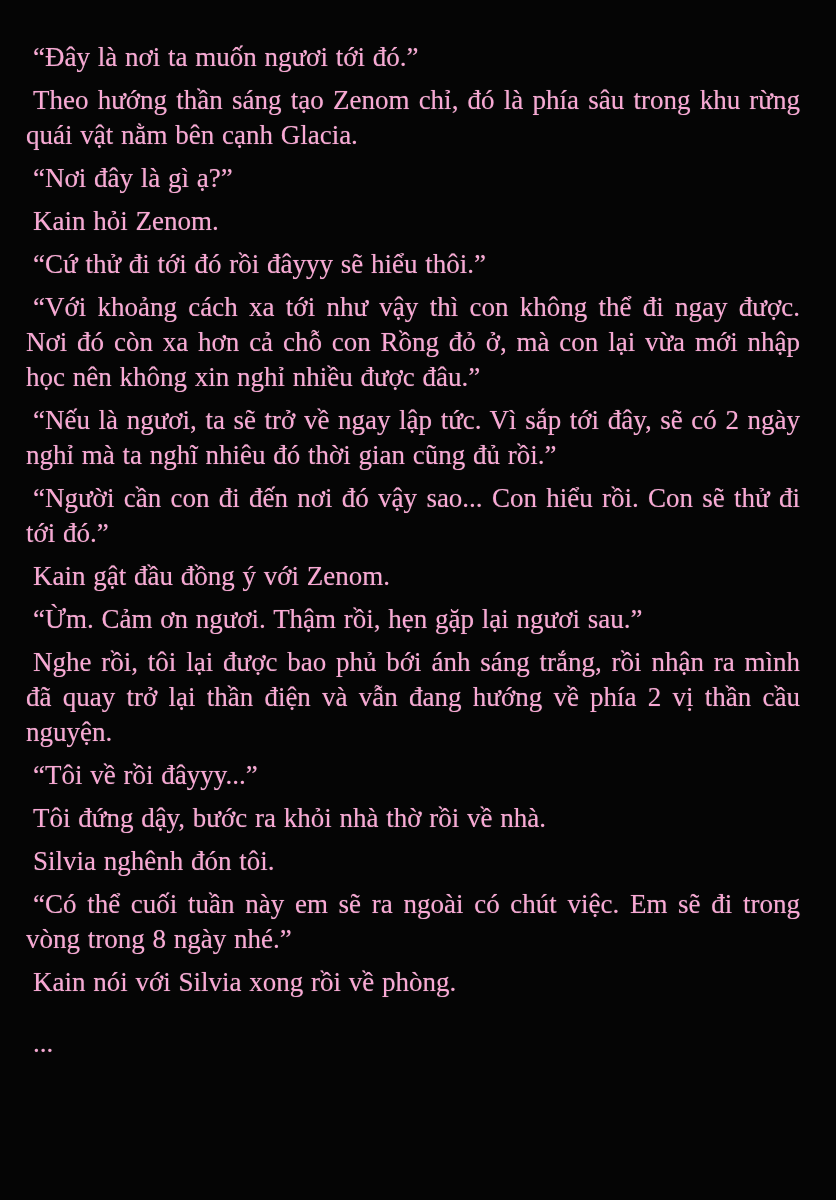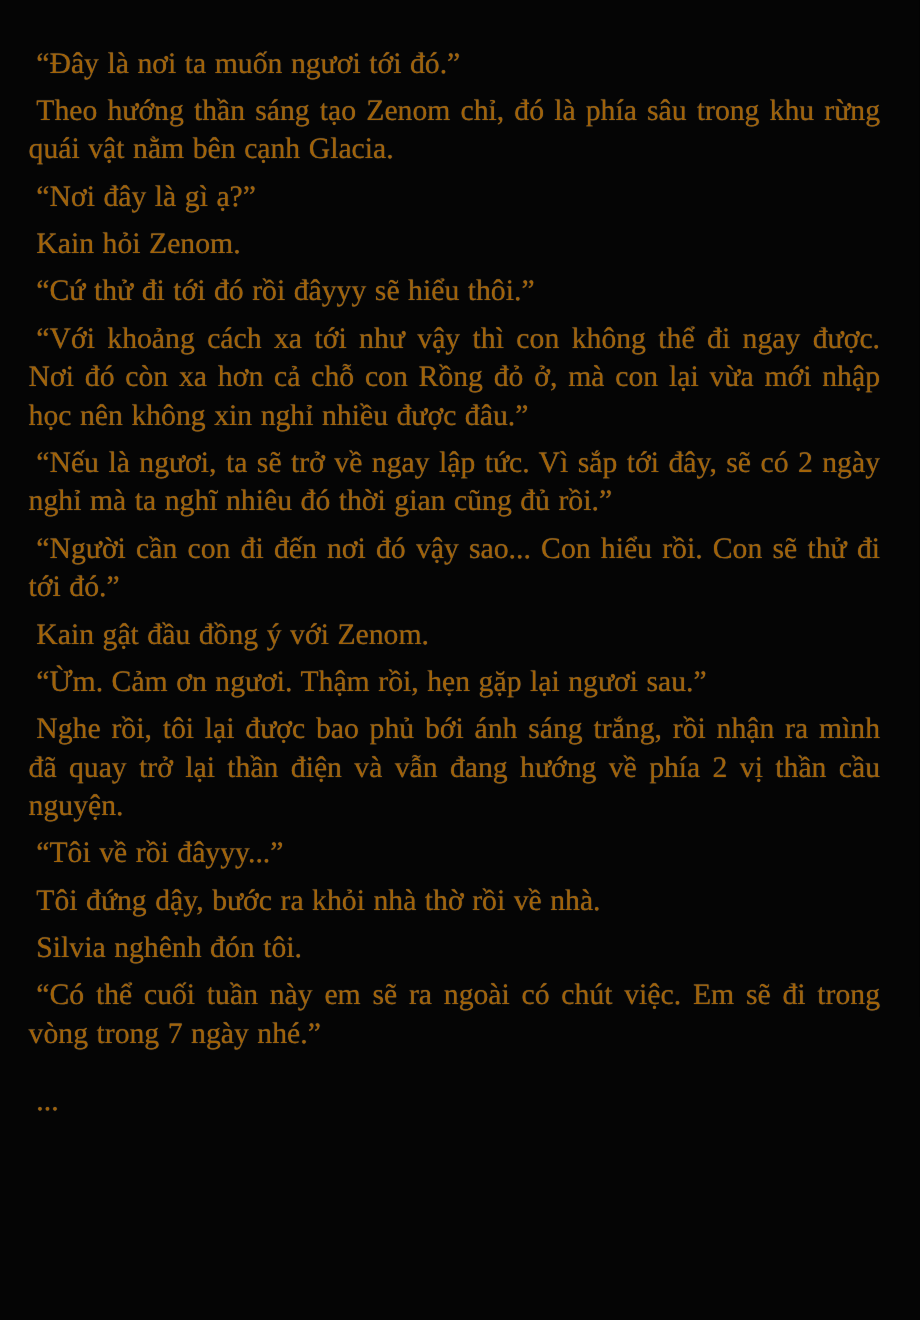--- a/index.html
+++ b/index.html
@@ -14,21 +14,21 @@
   }
   .page {
     box-sizing: border-box;
     width: 836px;
     height: 1200px;
     padding: 40px 36px 0 26px;
     background: #050505;
     font-family: "Liberation Serif", "DejaVu Serif", serif;
     font-size: 27px;
     line-height: 35px;
-    color: #a16207;
+    color: #f9a8d4;
     text-align: justify;
     text-justify: inter-word;
   }
   .page p {
     margin: 0 0 8px 0;
     text-indent: 7px;
     text-shadow: 0 0 1px rgba(225,225,225,0.45);
     word-spacing: 1px;
   }
   .page p.ellipsis {
@@ -47,15 +47,16 @@
   <p>“Cứ thử đi tới đó rồi đâyyy sẽ hiểu thôi.”</p>
   <p>“Với khoảng cách xa tới như vậy thì con không thể đi ngay được. Nơi đó còn xa hơn cả chỗ con Rồng đỏ ở, mà con lại vừa mới nhập học nên không xin nghỉ nhiều được đâu.”</p>
   <p>“Nếu là ngươi, ta sẽ trở về ngay lập tức. Vì sắp tới đây, sẽ có 2 ngày nghỉ mà ta nghĩ nhiêu đó thời gian cũng đủ rồi.”</p>
   <p>“Người cần con đi đến nơi đó vậy sao... Con hiểu rồi. Con sẽ thử đi tới đó.”</p>
   <p>Kain gật đầu đồng ý với Zenom.</p>
   <p>“Ừm. Cảm ơn ngươi. Thậm rồi, hẹn gặp lại ngươi sau.”</p>
   <p>Nghe rồi, tôi lại được bao phủ bới ánh sáng trắng, rồi nhận ra mình đã quay trở lại thần điện và vẫn đang hướng về phía 2 vị thần cầu nguyện.</p>
   <p>“Tôi về rồi đâyyy...”</p>
   <p>Tôi đứng dậy, bước ra khỏi nhà thờ rồi về nhà.</p>
   <p>Silvia nghênh đón tôi.</p>
-  <p>“Có thể cuối tuần này em sẽ ra ngoài có chút việc. Em sẽ đi trong vòng trong 7 ngày nhé.”</p>
+  <p>“Có thể cuối tuần này em sẽ ra ngoài có chút việc. Em sẽ đi trong vòng trong 8 ngày nhé.”</p>
+  <p>Kain nói với Silvia xong rồi về phòng.</p>
   <p class="ellipsis">...</p>
 </div>
 
 </body></html>

